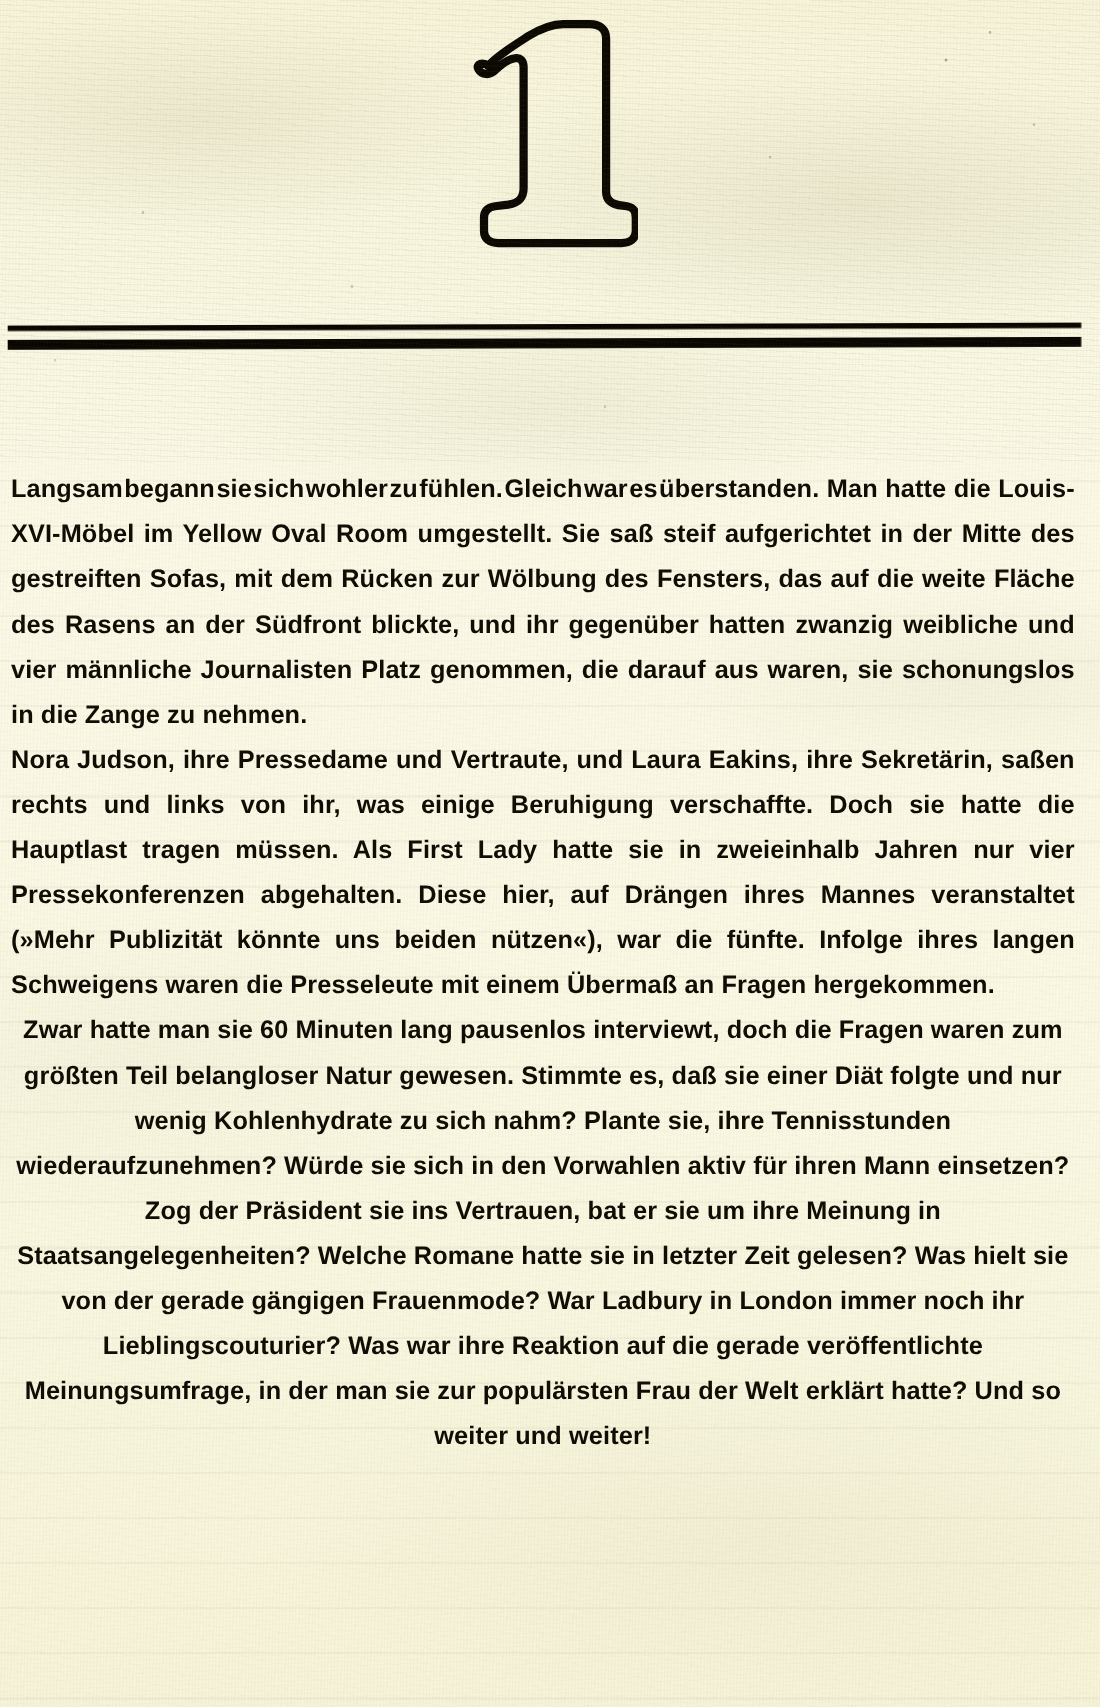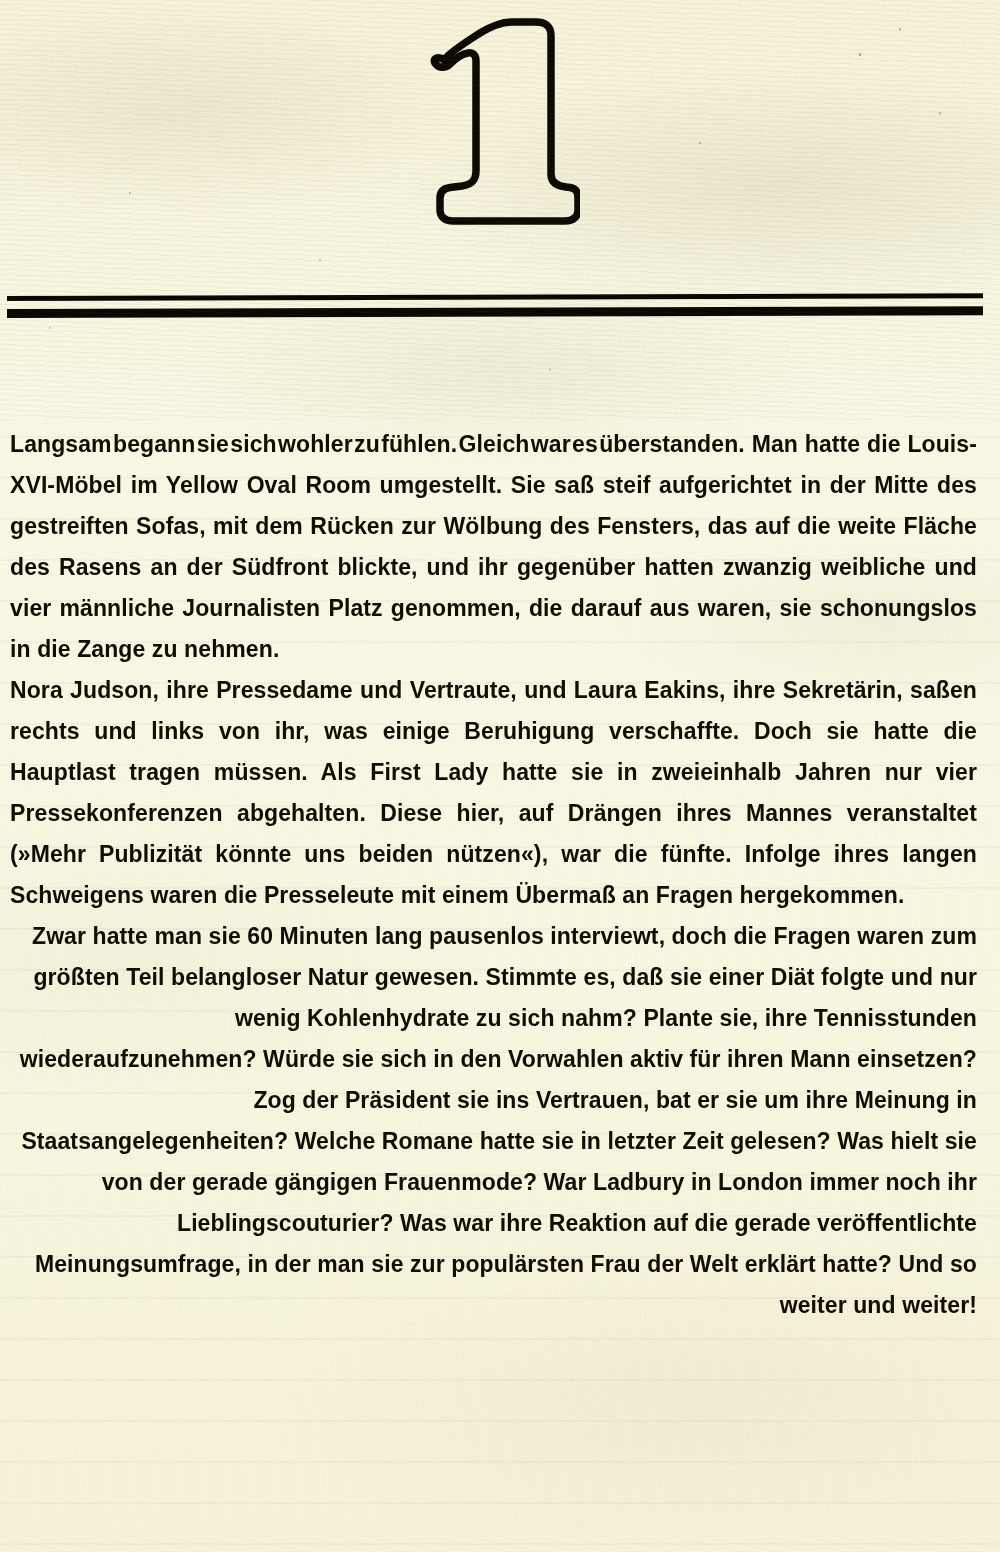--- a/index.html
+++ b/index.html
@@ -110,21 +110,21 @@
     line-height: 41px;
     color: #16120a;
     letter-spacing: .1px;
     -webkit-font-smoothing: antialiased;
   }
   .para {
     margin: 0;
     text-align: justify;
     text-justify: inter-word;
   }
-  .para:last-child { text-align: right; }
+  .para:last-child { text-align: center; }
 
   
   .para-opening { word-spacing: -5.5px; }
   .para-opening .loose { word-spacing: 0px; }
 
   
   .body-text, .chapter-number-svg, .rule-thin, .rule-thick {
     filter: blur(.22px) contrast(1.06);
   }
 

